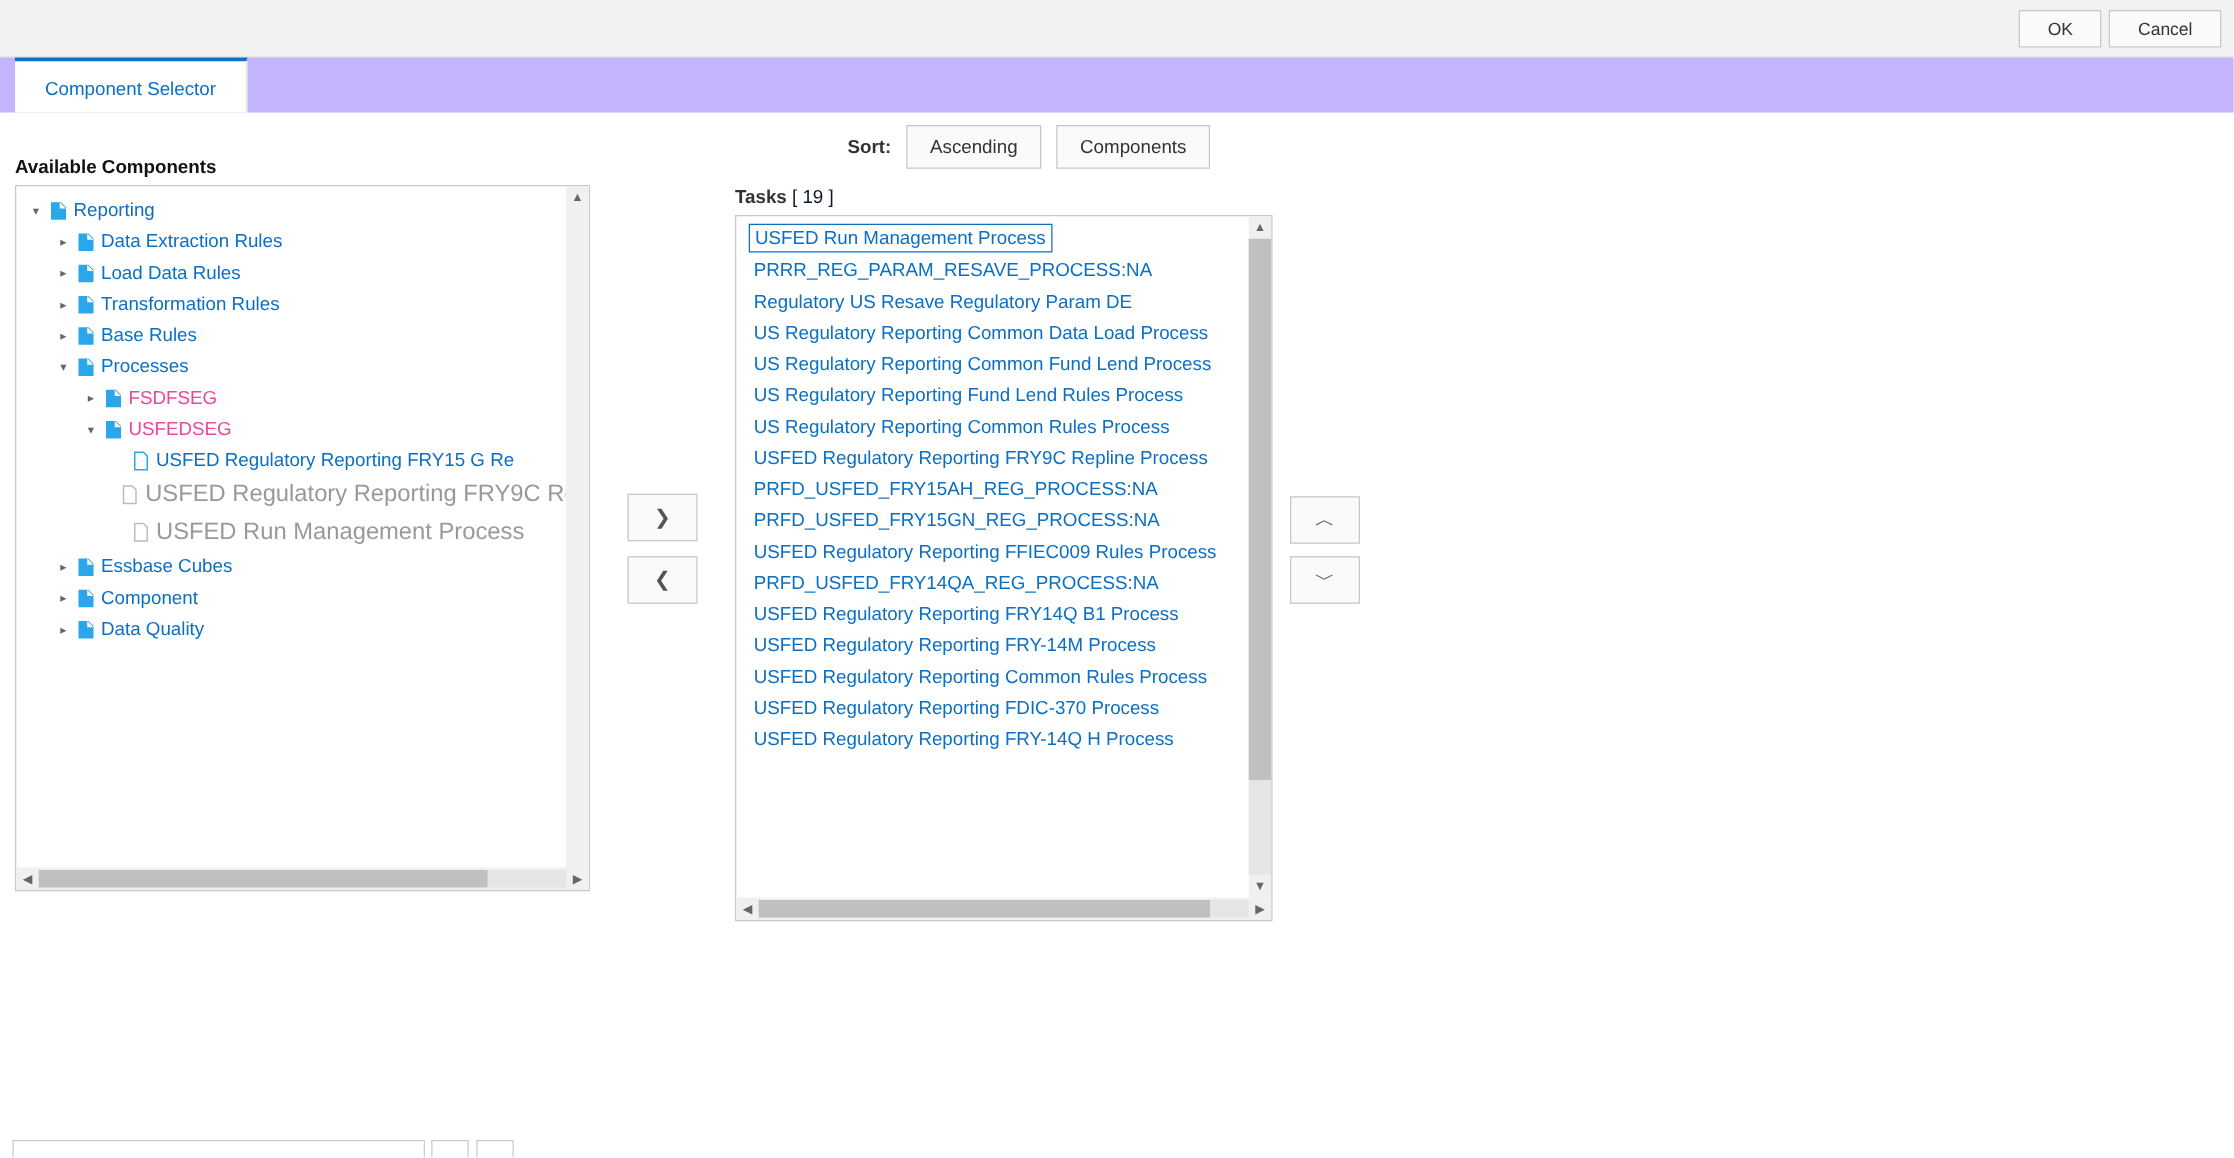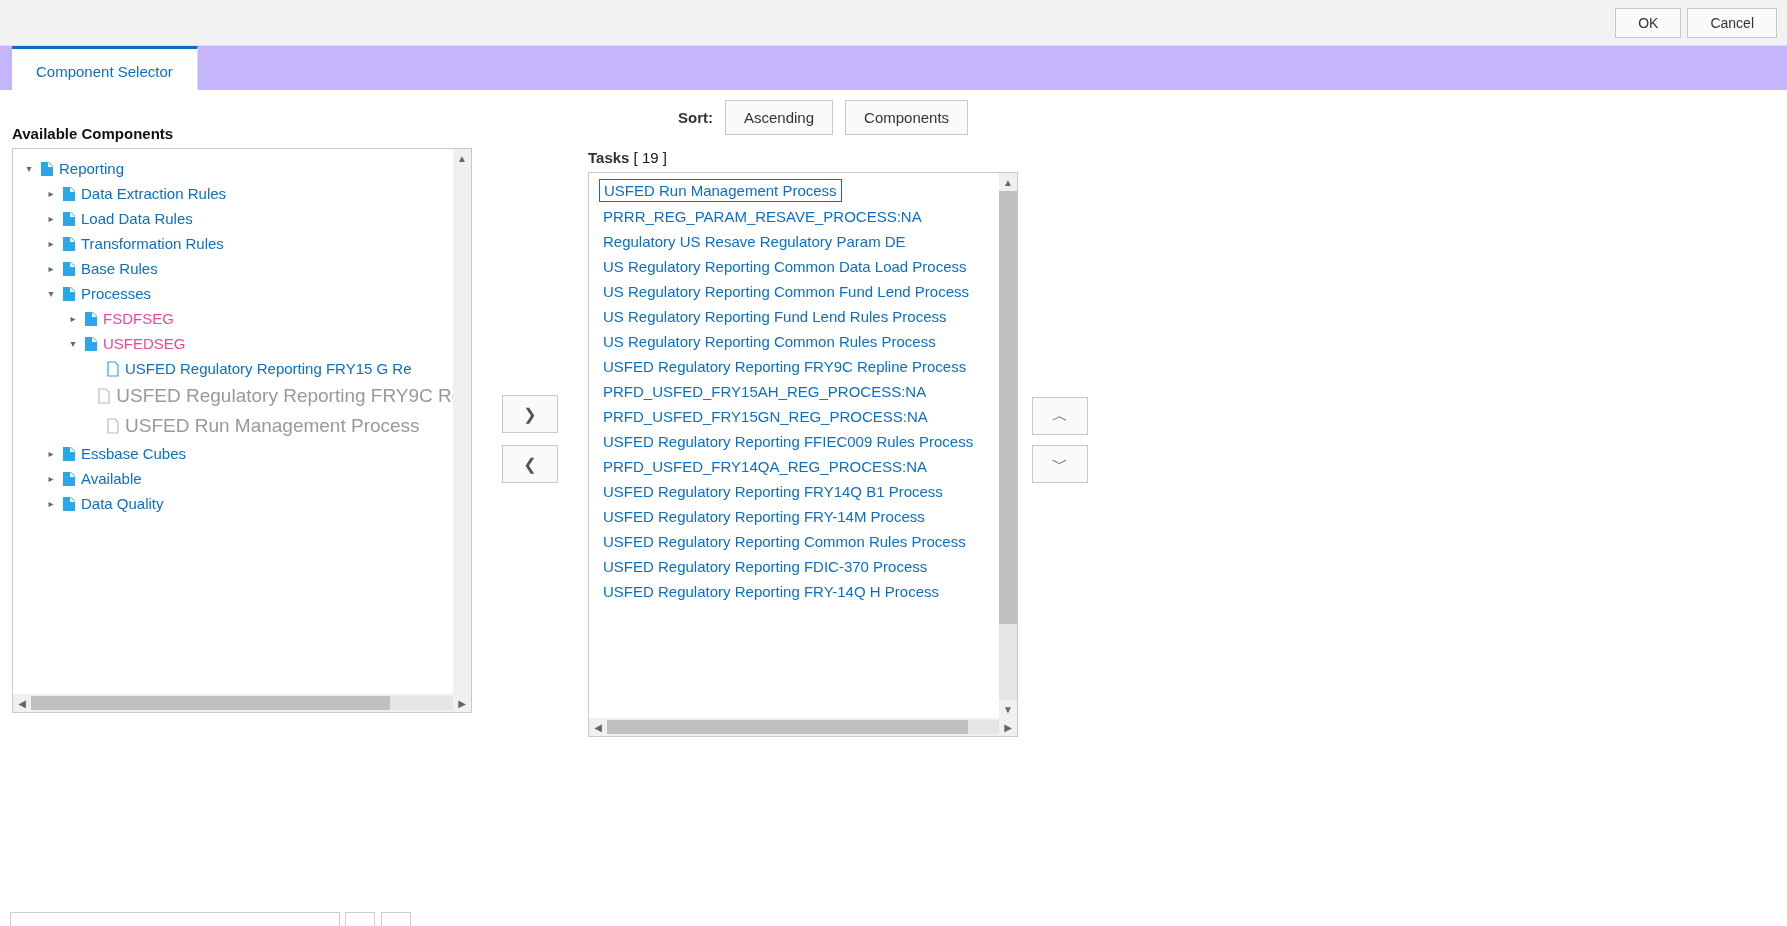--- a/index.html
+++ b/index.html
@@ -447,21 +447,21 @@
                 </li>
               <li class="node">
                   <div class="node-row">
                 <span class="toggle">▸</span>
                 <span class="folder-icon">
                       <svg viewBox="0 0 16 16" width="16" height="16">
                         <path fill="#2aa7ea" d="M2 1h8l4 4v10H2z"></path>
                         <path fill="#fff" d="M9 1v5h5"></path>
                       </svg>
                     </span>
-                <span class="label-link">Available</span>
+                <span class="label-link">Component</span>
               </div>
                 </li>
               <li class="node">
                   <div class="node-row">
                 <span class="toggle">▸</span>
                 <span class="folder-icon">
                       <svg viewBox="0 0 16 16" width="16" height="16">
                         <path fill="#2aa7ea" d="M2 1h8l4 4v10H2z"></path>
                         <path fill="#fff" d="M9 1v5h5"></path>
                       </svg>

